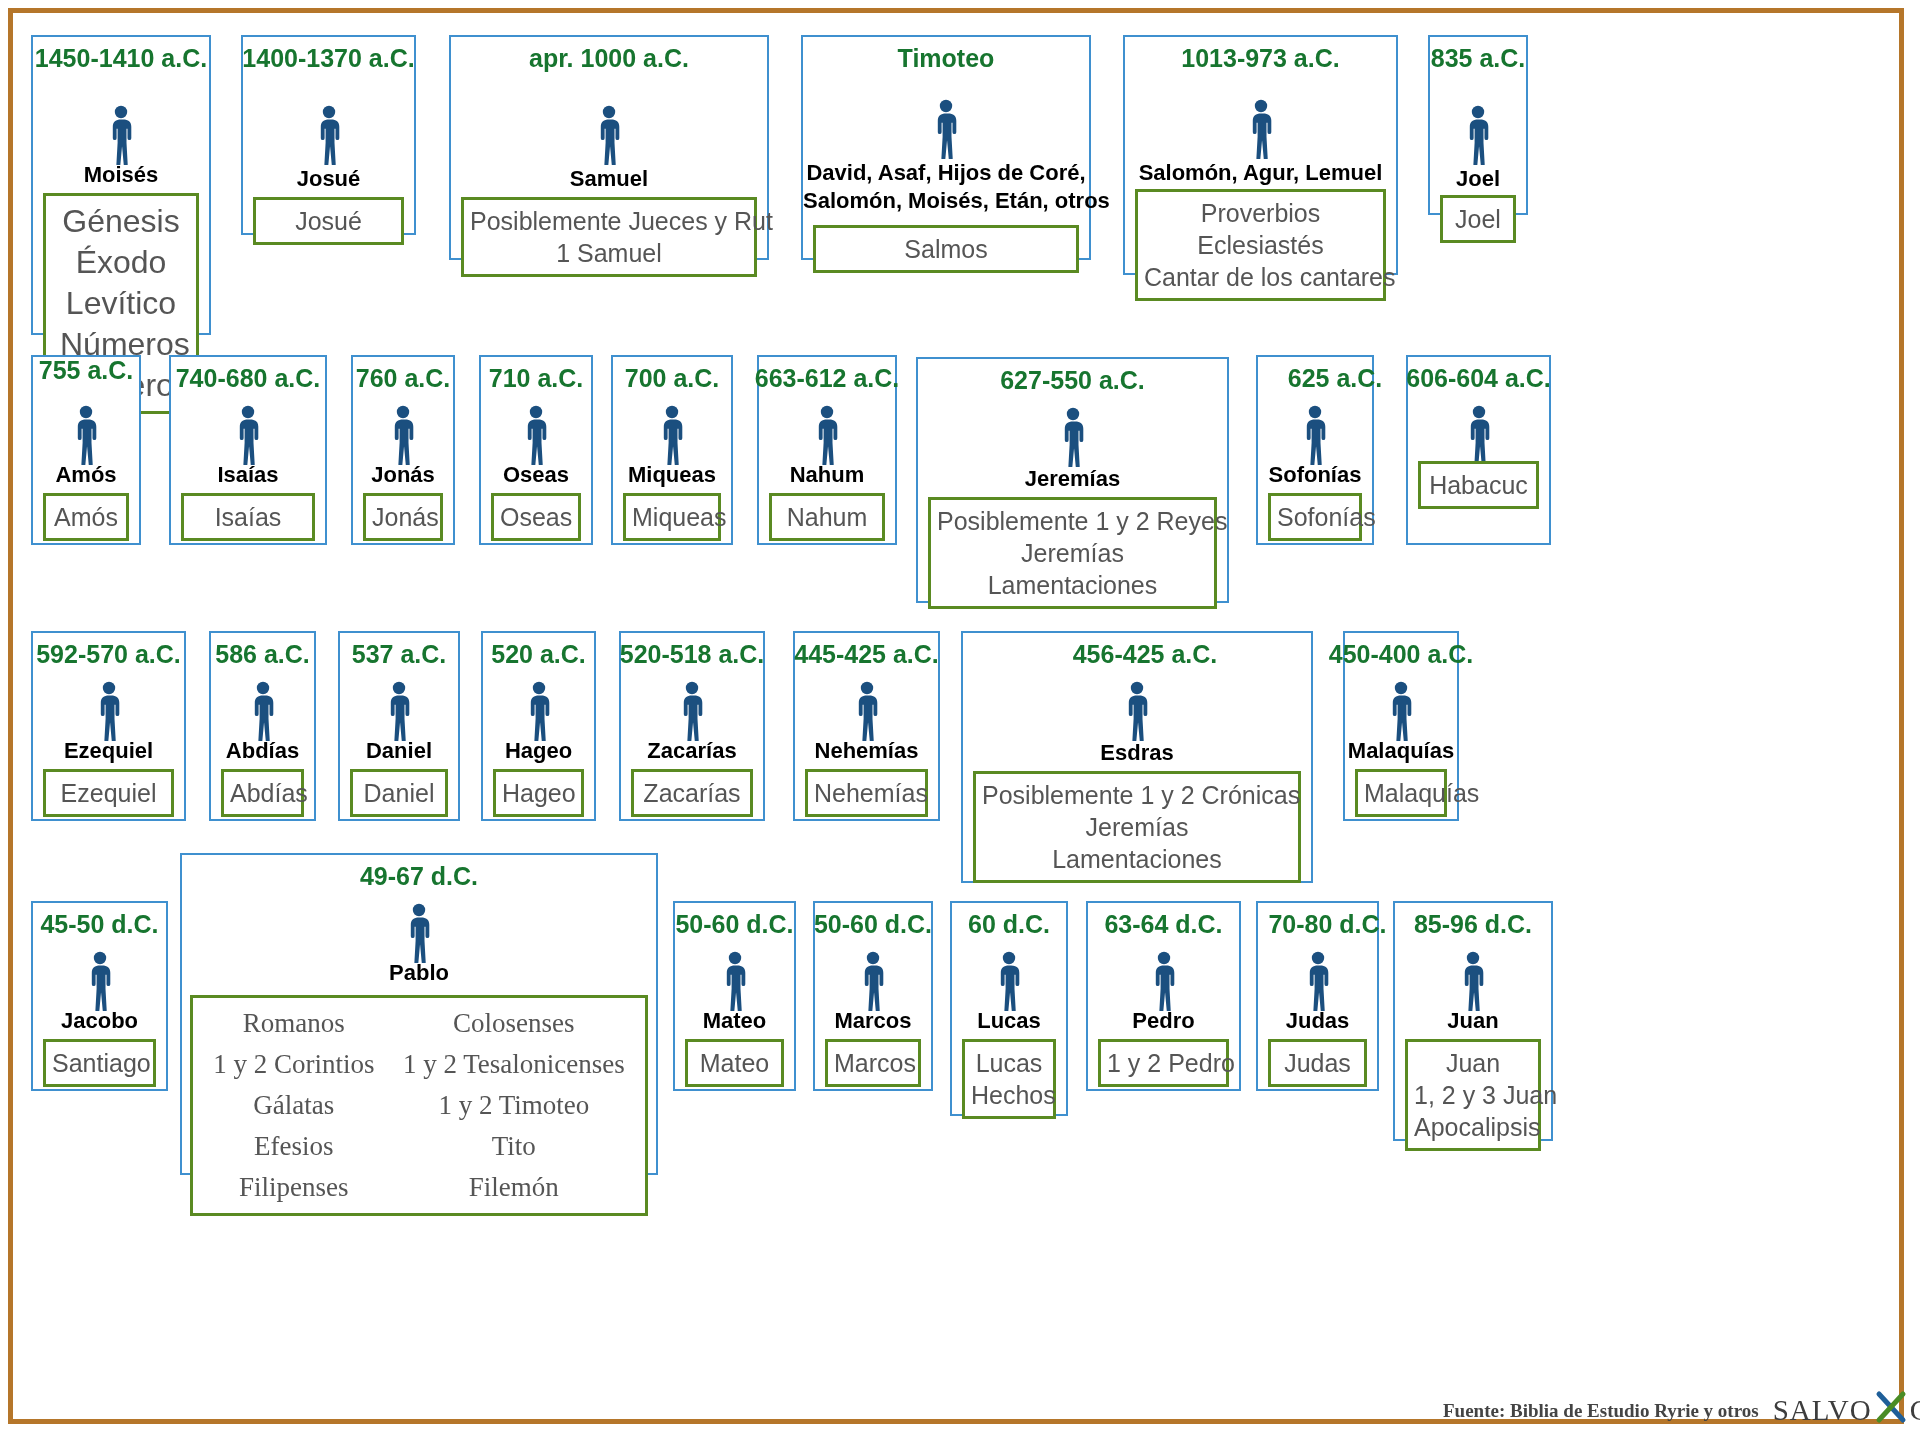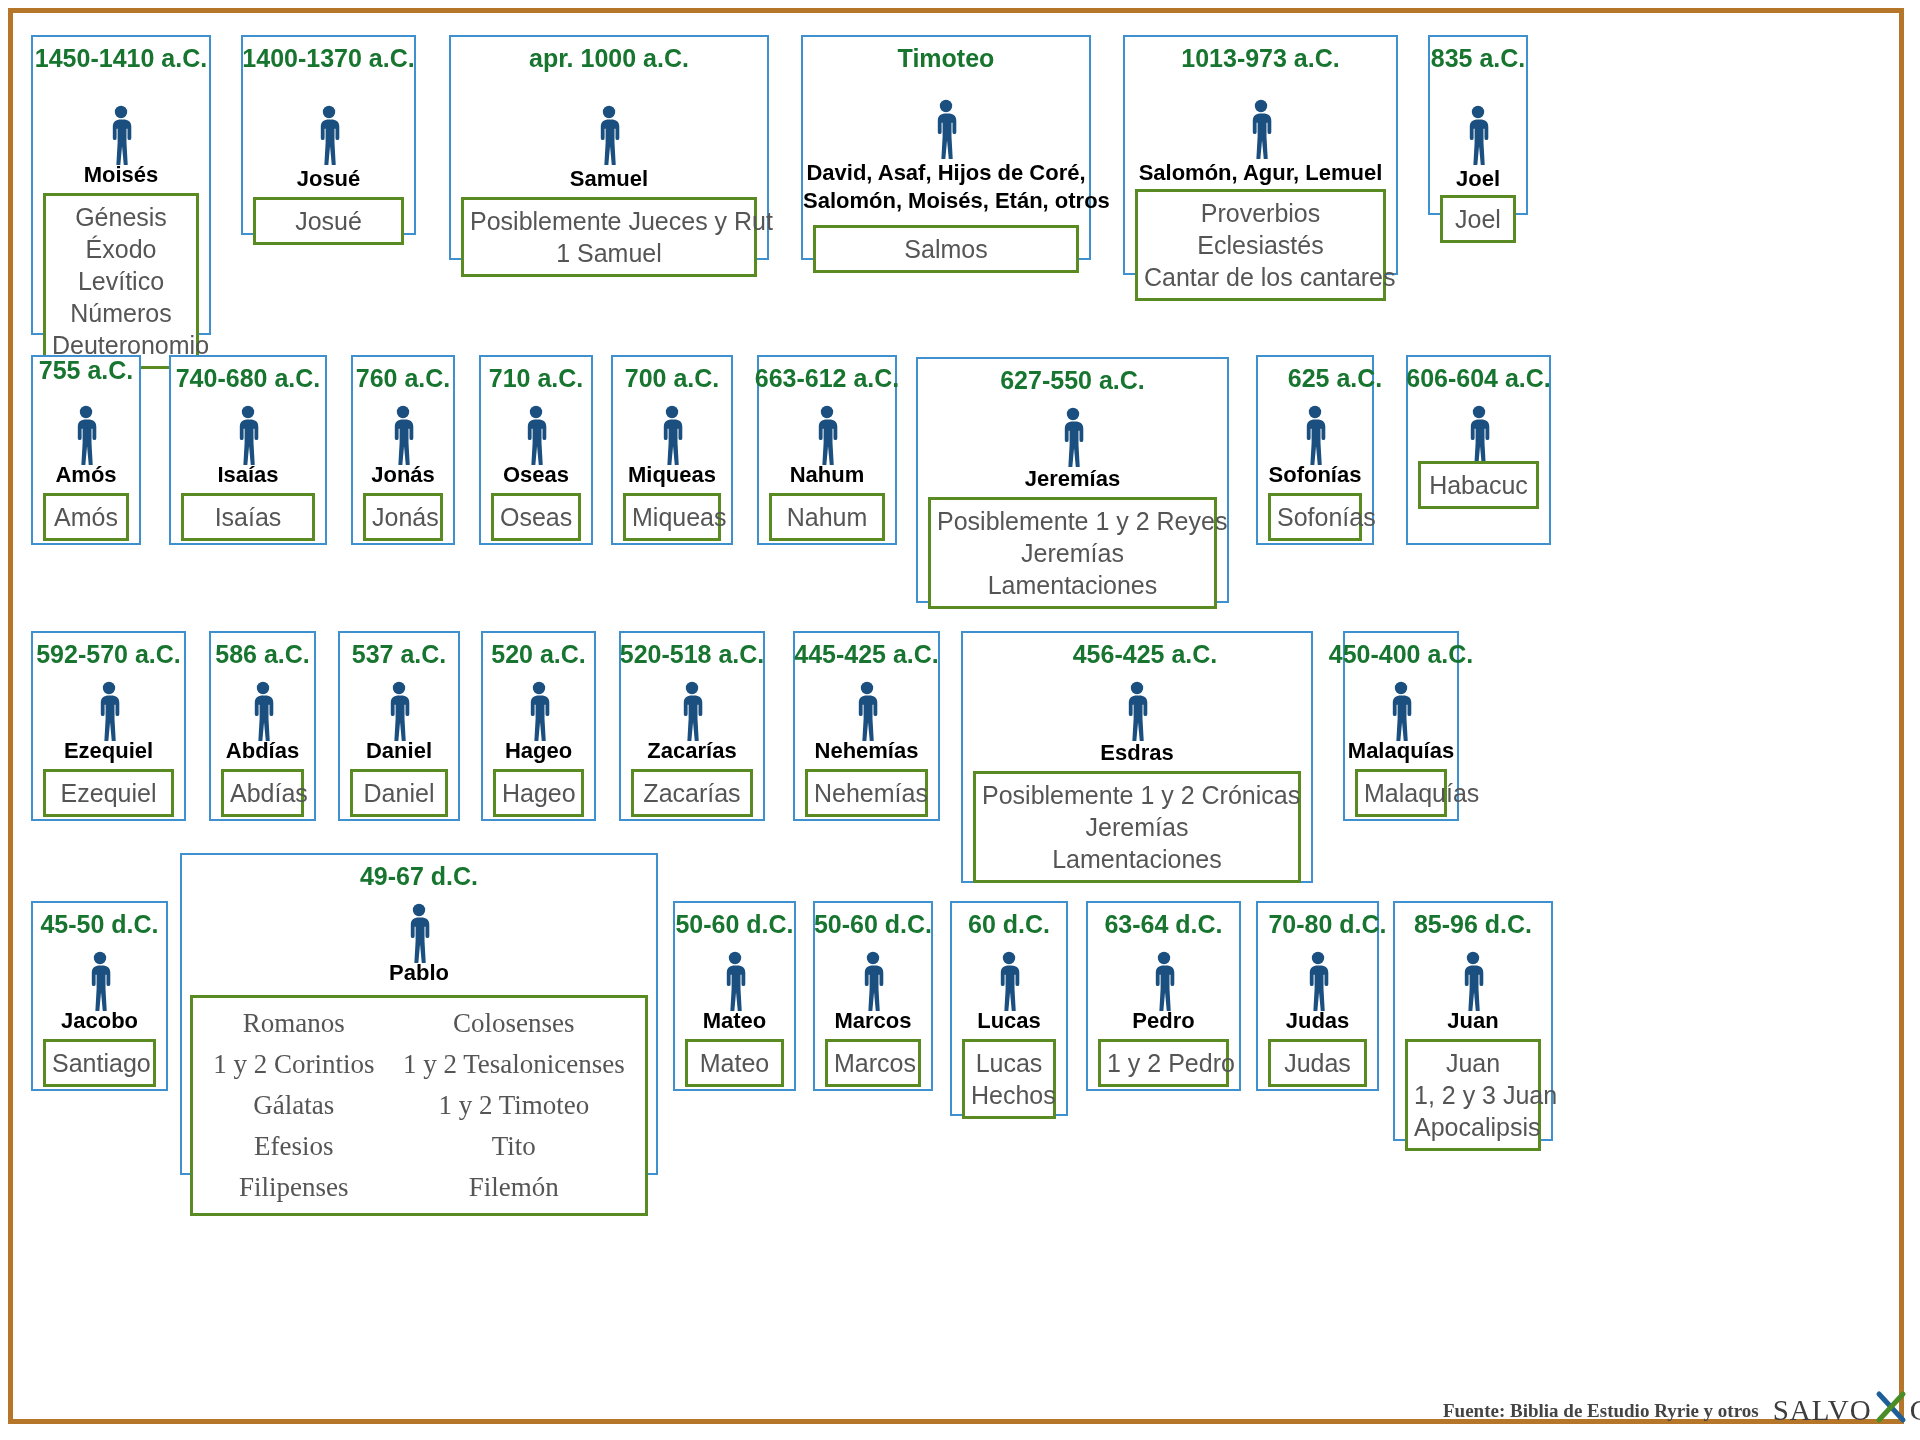--- a/index.html
+++ b/index.html
@@ -99,21 +99,21 @@
   <div class="canvas" id="canvas">
       <div class="card" style="left: 18px; top: 22px; width: 180px; height: 300px;">
         <div class="date sz-date" style="margin-top: 8px;">1450-1410 a.C.</div>
         <div class="person-icon" style="position: absolute; top: 68px; left: 50%; transform: translateX(-50%);"><svg width="28" height="60" viewBox="0 0 28 60" aria-hidden="true">
             <circle cx="14" cy="7" r="6.2" fill="#1b4f7f"></circle>
             <path d="M14 14.5 c-5.2 0-8.2 2.2-8.2 7.2 v11.5 a1.9 1.9 0 0 0 3.8 0 v-9.5 h1 v14 l-1.2 21.5 a2 2 0 0 0 4 0 l1.6-17.5 h0.1 l1.6 17.5 a2 2 0 0 0 4 0 l-1.2-21.5 v-14 h1 v9.5 a1.9 1.9 0 0 0 3.8 0 v-11.5 c0-5-3-7.2-8.2-7.2 z" fill="#1b4f7f"></path>
           </svg></div>
         <div class="author sz-author" style="position: absolute; top: 124px; left: 0px; width: 100%;">
           <div style="white-space: nowrap;">Moisés</div>
         </div>
-        <div class="books" style="position: absolute; top: 156px; left: 10px; right: 10px; min-height: 140px; font-size: 25px; padding: 5px 6px;">
+        <div class="books" style="position: absolute; top: 156px; left: 10px; right: 10px; min-height: 140px; font-size: 32px; padding: 5px 14px;">
           <div class="line">Génesis</div>
           <div class="line">Éxodo</div>
           <div class="line">Levítico</div>
           <div class="line">Números</div>
           <div class="line">Deuteronomio</div>
         </div>
       </div>
       <div class="card" style="left: 228px; top: 22px; width: 175px; height: 200px;">
         <div class="date sz-date" style="margin-top: 8px;">1400-1370 a.C.</div>
         <div class="person-icon" style="position: absolute; top: 68px; left: 50%; transform: translateX(-50%);"><svg width="28" height="60" viewBox="0 0 28 60" aria-hidden="true">

